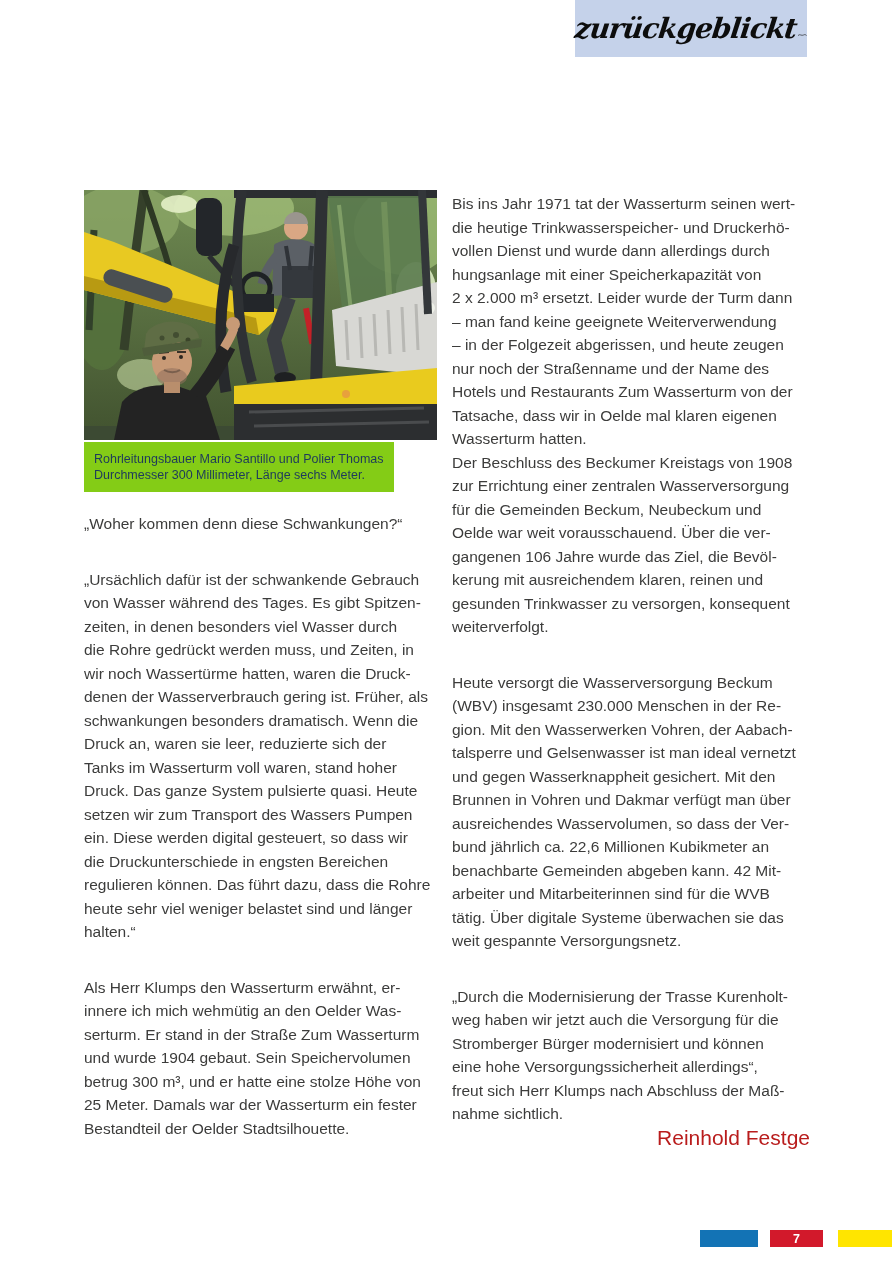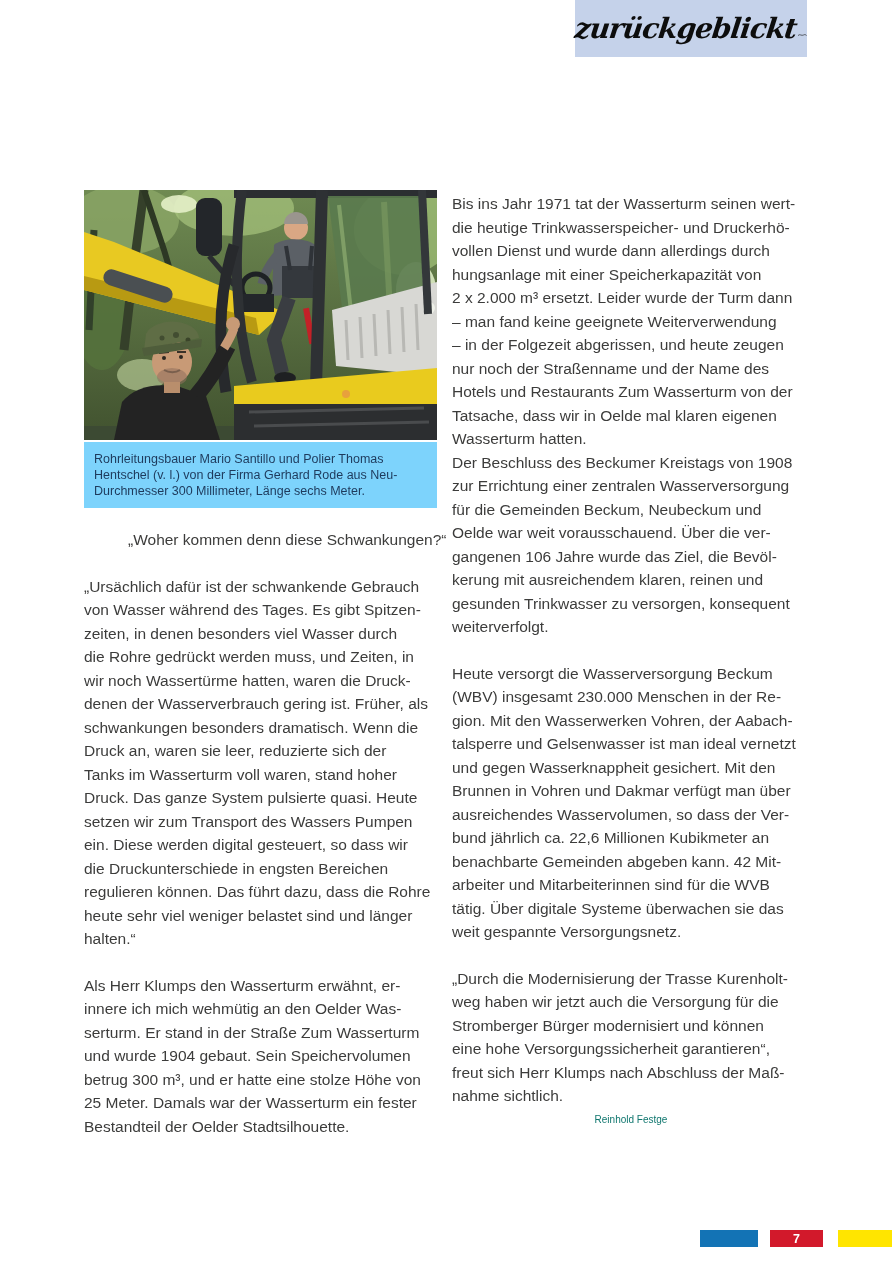--- a/index.html
+++ b/index.html
@@ -17,31 +17,31 @@
     font-size:28px;color:#0d0d0d;transform:skewX(-7deg);letter-spacing:-1px;
   }
   .banner-flourish{margin-top:12px;}
   
   .columns{position:absolute;left:84px;top:190px;width:726px;display:flex;gap:15px;}
   .col-left{width:353px;flex:0 0 353px;}
   .col-right{width:358px;flex:0 0 358px;padding-top:2px;}
   figure{margin:0;padding:0;}
   .photo{display:block;width:353px;height:250px;}
   .caption{
-    margin-top:2px;width:353px;box-sizing:border-box;background:#7dd3fc;
+    margin-top:2px;width:310px;box-sizing:border-box;background:#84cc16;
     color:#1e3a5c;font-size:12.5px;line-height:16px;padding:9px 10px;
   }
   .cap-line{white-space:nowrap;}
   .body-text .line{
     font-size:15.5px;line-height:23.5px;color:#3c3c3b;white-space:nowrap;
   }
-  .article-start{margin-top:20px;margin-left:44px;}
-  .gap-before{margin-top:23px;}
+  .article-start{margin-top:20px;}
+  .gap-before{margin-top:32px;}
   .byline{
-    font-size:10px;line-height:23.5px;color:#0f766e;text-align:center;
+    font-size:21px;line-height:23.5px;color:#b91c1c;text-align:right;
   }
   
   .bar{position:absolute;top:1230px;height:17px;}
   .bar-blue{left:700px;width:58px;background:#1373b5;}
   .bar-red{
     left:770px;width:53px;background:#d2192b;color:#ffffff;
     display:flex;align-items:center;justify-content:center;
     font-size:12.5px;font-weight:700;
   }
   .bar-yellow{left:838px;width:54px;background:#ffe500;}
@@ -127,21 +127,20 @@
           <circle cx="78" cy="148" r="2.5" fill="#424d31"></circle>
           <circle cx="92" cy="145" r="3" fill="#424d31"></circle>
           <circle cx="104" cy="150" r="2.5" fill="#3a4429"></circle>
           <polygon points="58,158 118,149 117,157 60,166" fill="#4f5d3b"></polygon>
           <rect x="80" y="192" width="16" height="11" fill="#b98e6c"></rect>
         </svg>
       </figure>
 
       <div class="caption">
           <div class="cap-line">Rohrleitungsbauer Mario Santillo und Polier Thomas</div>
-          <div class="cap-line">Hentschel (v. l.) von der Firma Gerhard Rode aus Neu-</div>
           <div class="cap-line">Durchmesser 300 Millimeter, Länge sechs Meter.</div>
         </div>
 
       <div class="body-text article-start">
           <div class="line">„Woher kommen denn diese Schwankungen?“</div>
         </div>
       <div class="body-text gap-before">
           <div class="line">„Ursächlich dafür ist der schwankende Gebrauch</div>
           <div class="line">von Wasser während des Tages. Es gibt Spitzen-</div>
           <div class="line">zeiten, in denen besonders viel Wasser durch</div>
@@ -205,21 +204,21 @@
           <div class="line">bund jährlich ca. 22,6 Millionen Kubikmeter an</div>
           <div class="line">benachbarte Gemeinden abgeben kann. 42 Mit-</div>
           <div class="line">arbeiter und Mitarbeiterinnen sind für die WVB</div>
           <div class="line">tätig. Über digitale Systeme überwachen sie das</div>
           <div class="line">weit gespannte Versorgungsnetz.</div>
         </div>
       <div class="body-text gap-before">
           <div class="line">„Durch die Modernisierung der Trasse Kurenholt-</div>
           <div class="line">weg haben wir jetzt auch die Versorgung für die</div>
           <div class="line">Stromberger Bürger modernisiert und können</div>
-          <div class="line">eine hohe Versorgungssicherheit garantieren“,</div>
+          <div class="line">eine hohe Versorgungssicherheit allerdings“,</div>
           <div class="line">freut sich Herr Klumps nach Abschluss der Maß-</div>
           <div class="line">nahme sichtlich.</div>
         </div>
       <div class="byline">Reinhold Festge</div>
     </div>
 
   </div>
 
   <div class="bar bar-blue"></div>
   <div class="bar bar-red">

